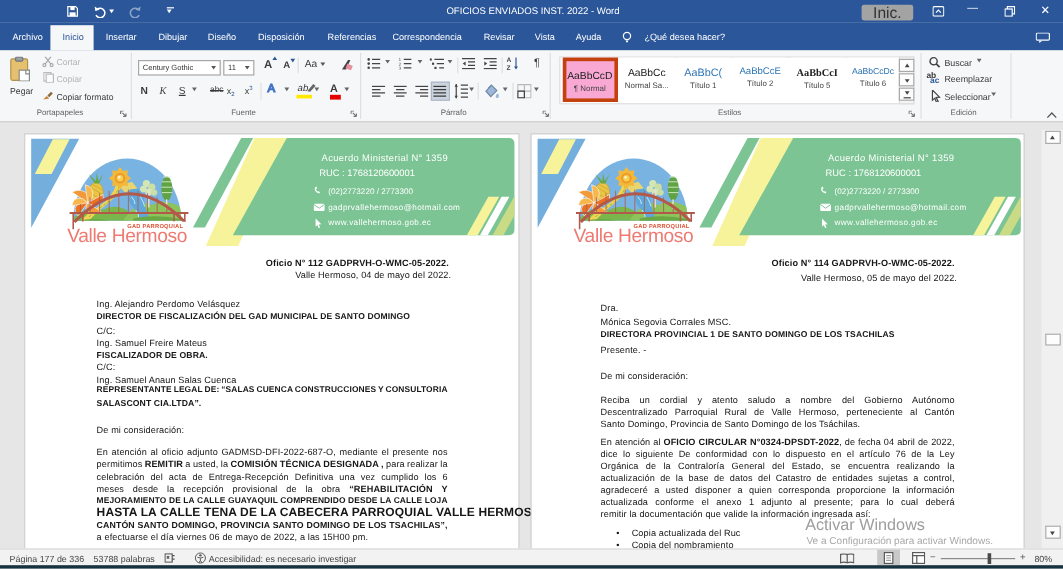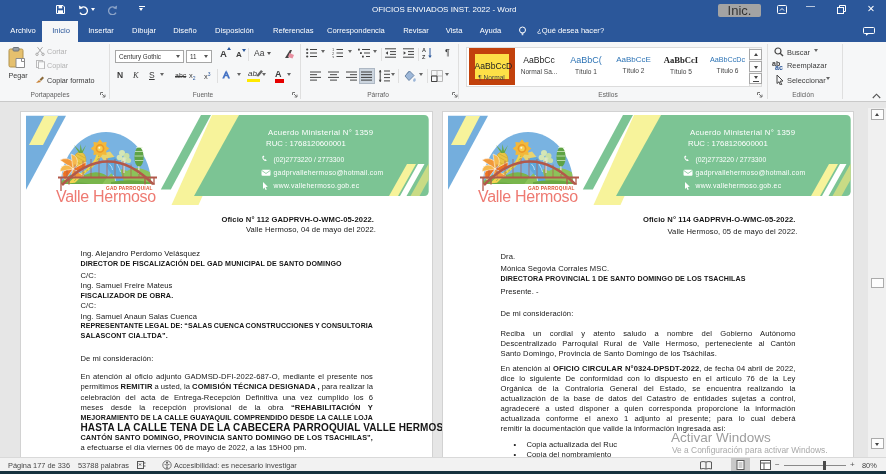--- a/index.html
+++ b/index.html
@@ -252,21 +252,21 @@
       </svg>
 <div class="car" style="left:445px;top:31px"></div>
 <div class="glabel" style="left:378px;top:49px">Párrafo</div>
 <svg style="position:absolute;left:452px;top:50px" width="6" height="6" viewBox="0 0 6 6">
         <path d="M.5 .5 H3 M.5 .5 V3" stroke="#777" fill="none"></path>
         <path d="M2 2 L5 5 M5 5v-2.4M5 5h-2.4" stroke="#777" fill="none"></path>
       </svg>
 <div class="sep" style="left:458px;top:2px;height:55px"></div>
 
 <div style="position:absolute;left:466px;top:4.5px;width:296px;height:40px;background:#fff;border:1px solid #dcdcdc"></div>
-<div class="sty" style="left:468.5px;width:46px;border:6px solid #c2410c;background:#fde047">
+<div class="sty" style="left:468.5px;width:46px;border:3px solid #c2410c;background:#f9a8d4">
         <span class="stA">AaBbCcD</span>
         <span class="stL">¶ Normal</span>
       </div>
 <div class="sty" style="left:516.5px;width:45px">
         <span class="stA">AaBbCc</span>
         <span class="stL">Normal Sa...</span>
       </div>
 <div class="sty" style="left:563.5px;width:45px">
         <span class="stA" style="color:#2e74b5;font-size:9px">AaBbC(</span>
         <span class="stL">Título 1</span>

